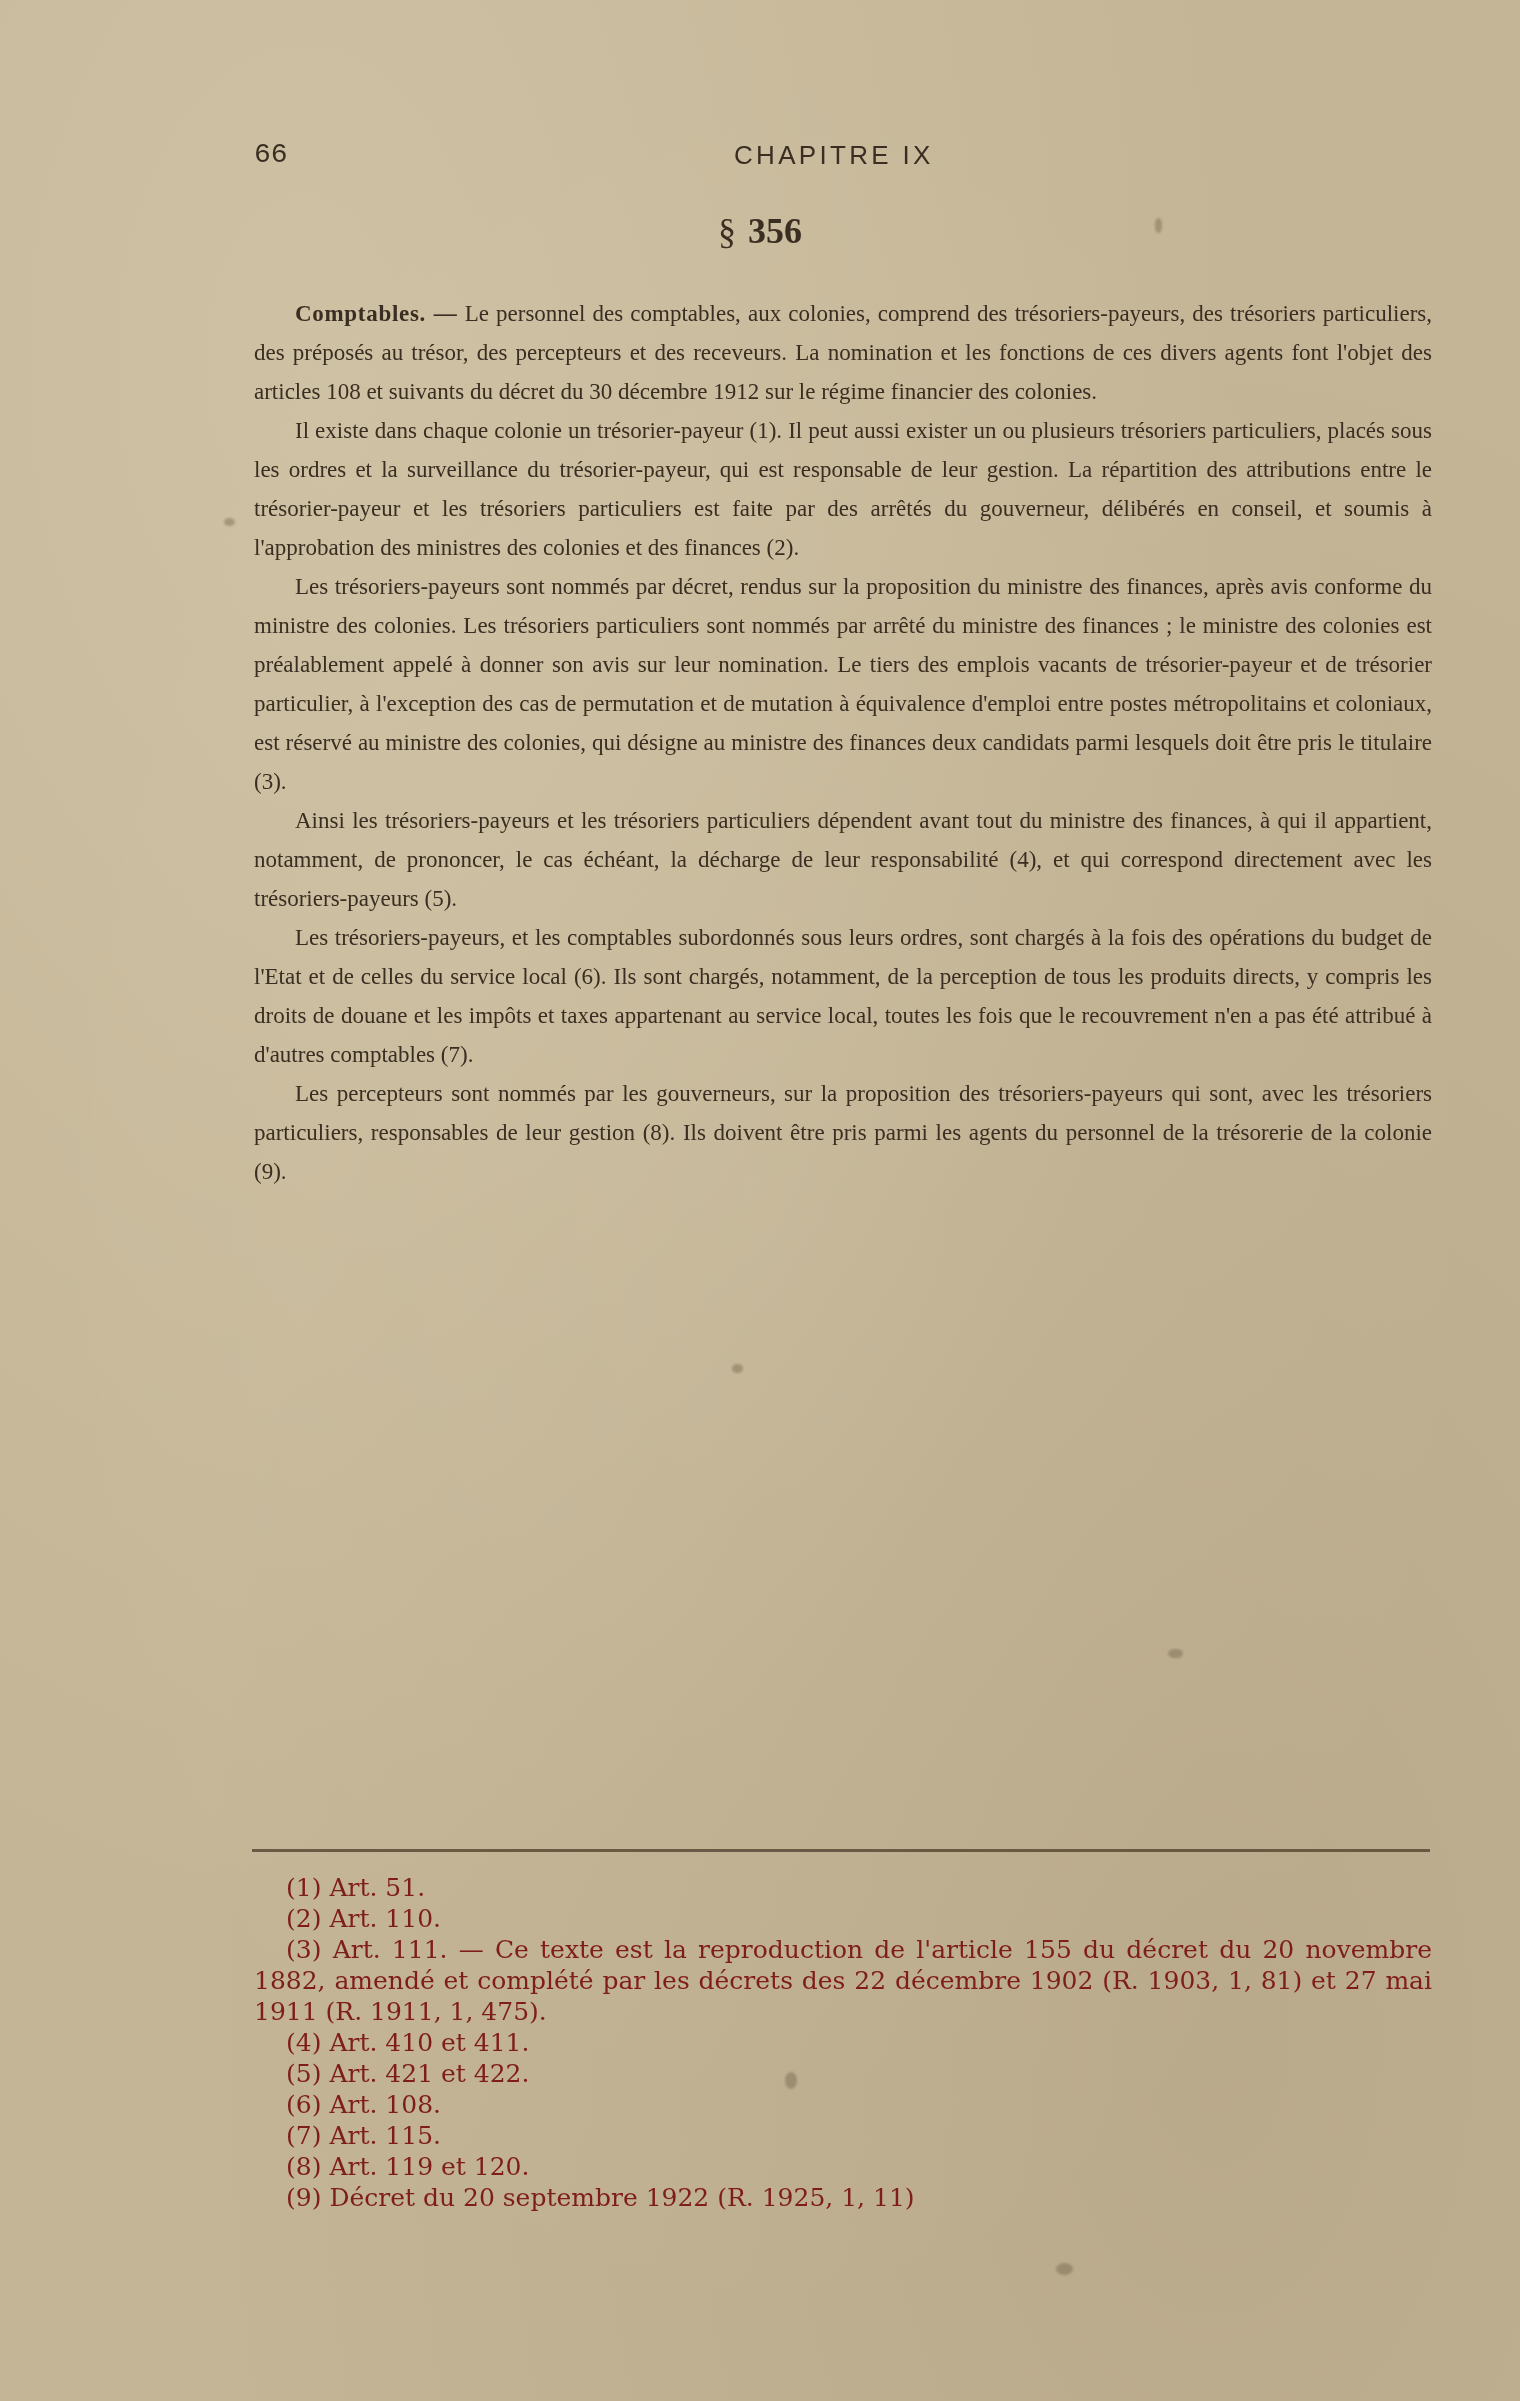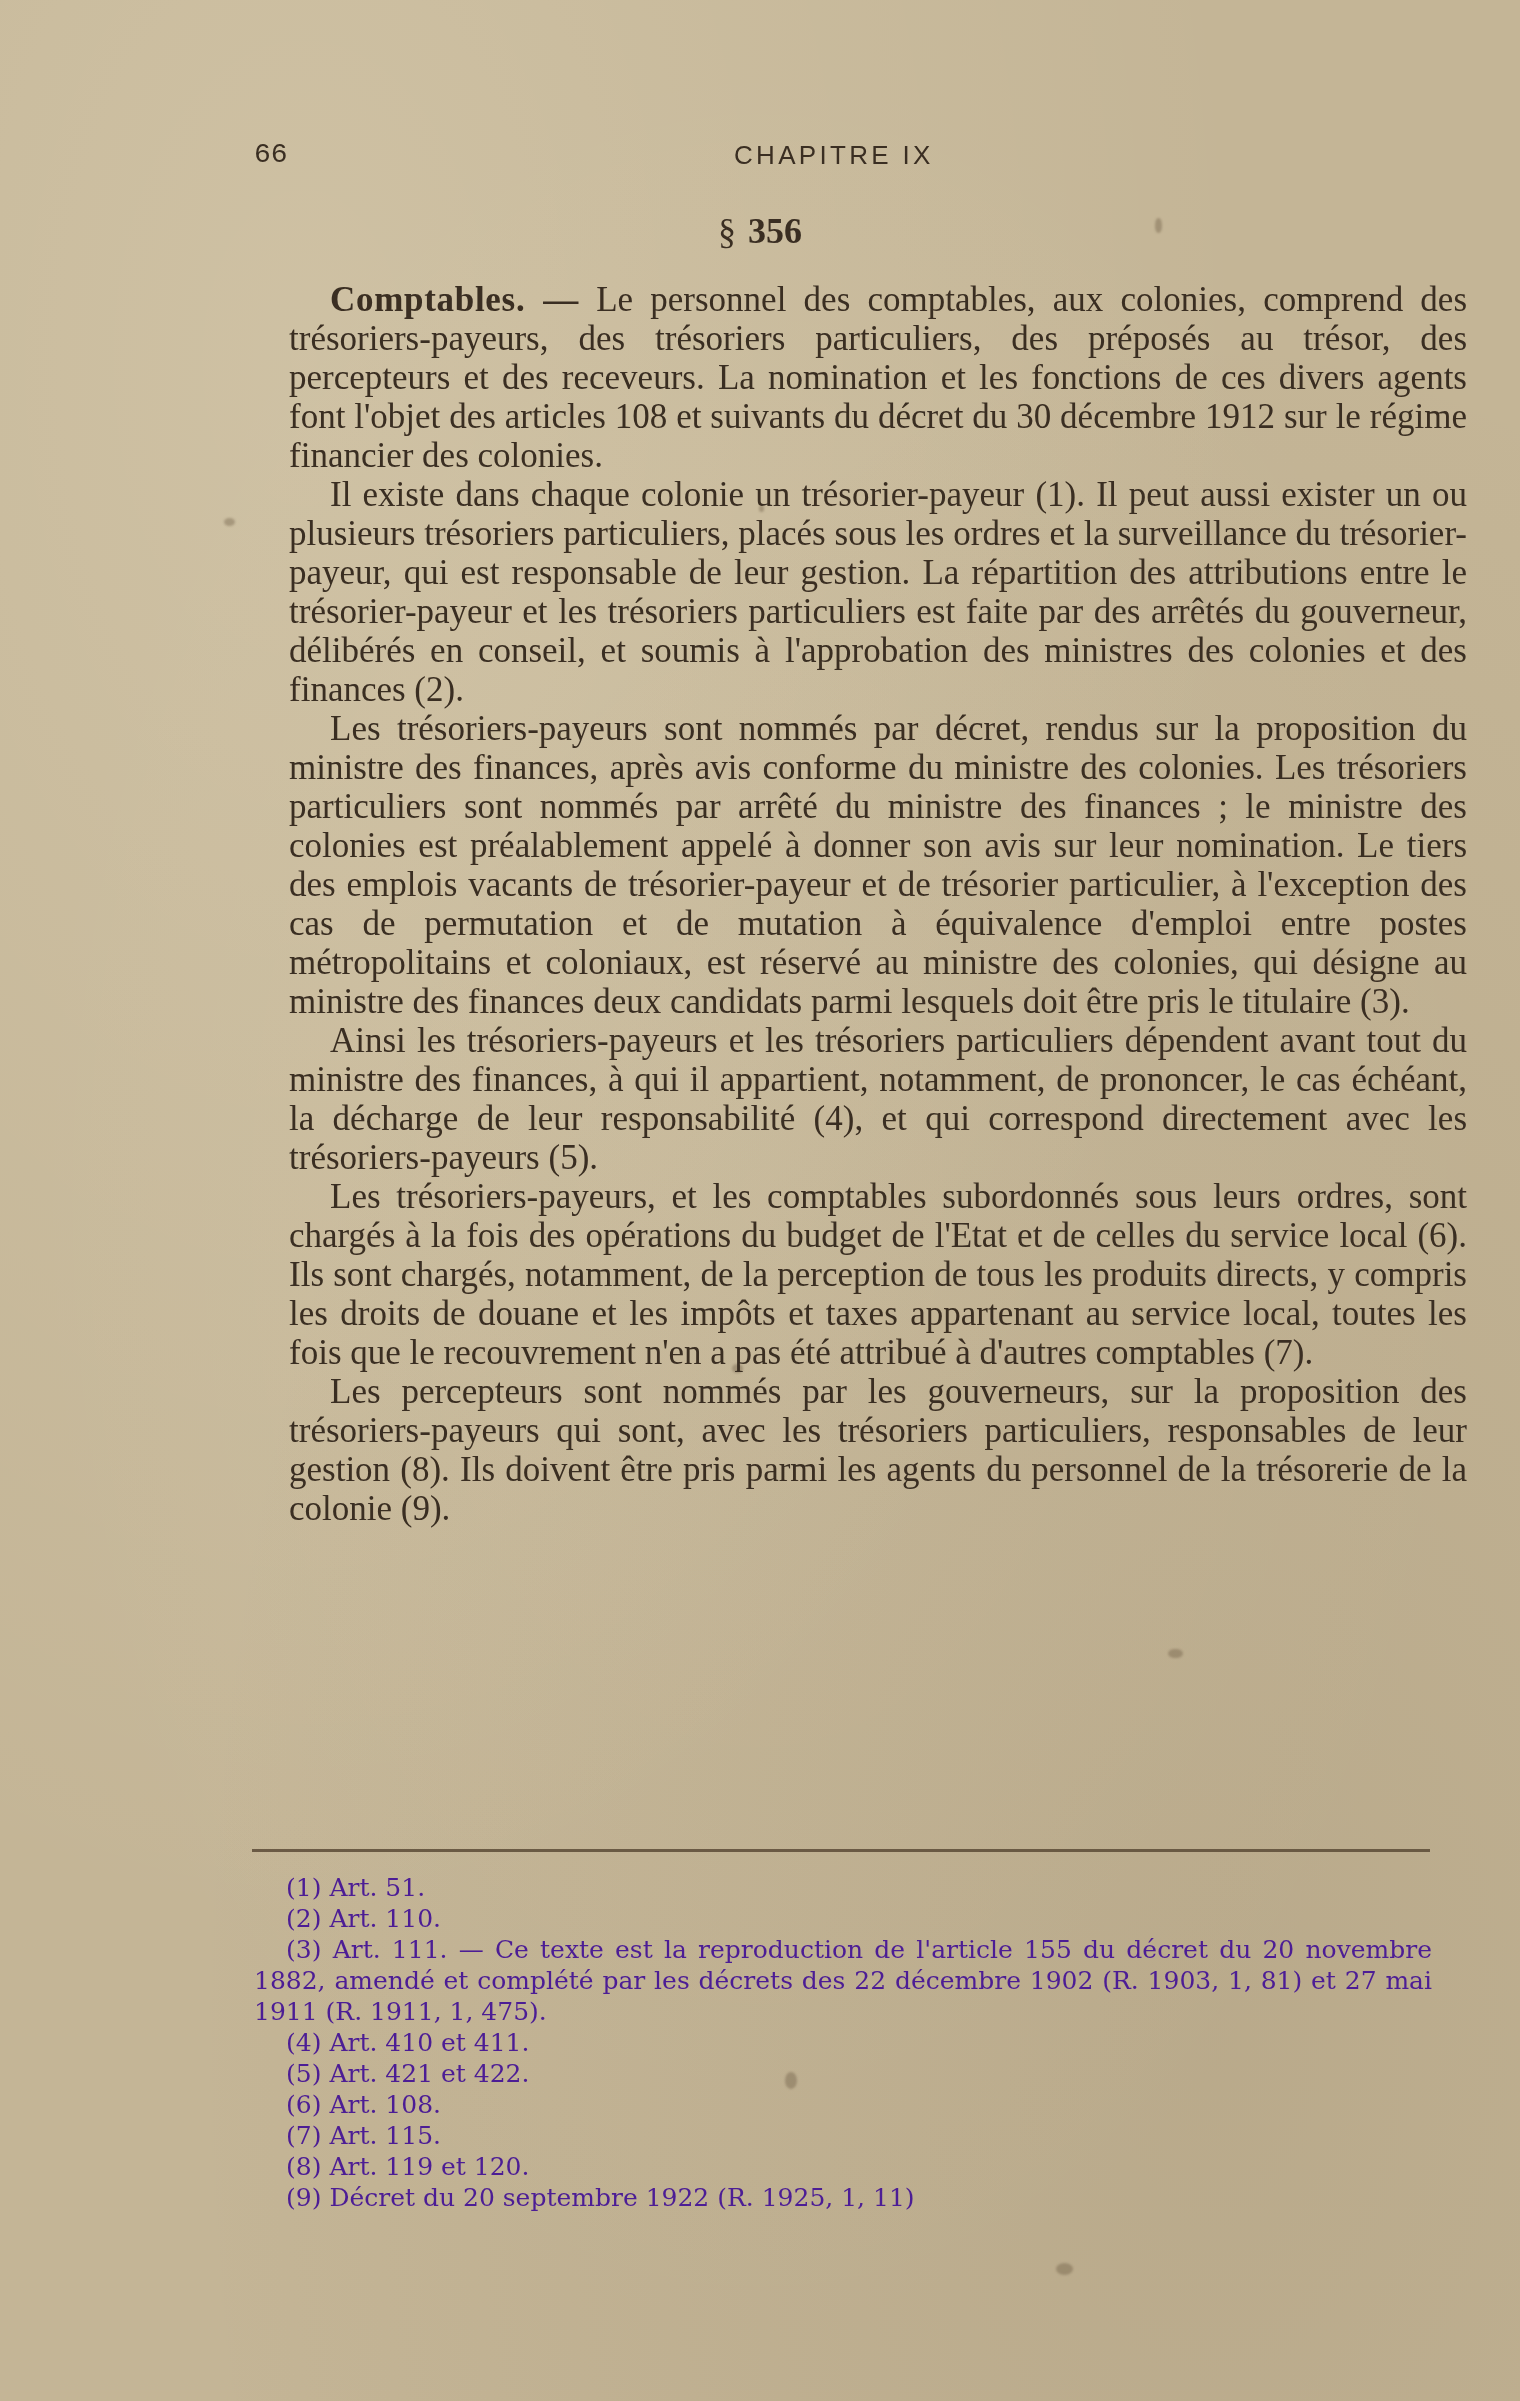--- a/index.html
+++ b/index.html
@@ -61,29 +61,28 @@
       text-align: center;
       font-family: "Liberation Serif", serif;
       font-size: 36px;
       font-weight: bold;
       line-height: 40px;
       box-sizing: border-box;
     }
     .section-number .sect { font-weight: normal; margin-right: 12px; }
     .body-text {
       position: absolute;
-      top: 280px;
+      top: 294px;
       left: 254px;
       width: 1178px;
       font-family: "Liberation Serif", serif;
-      font-size: 35px;
+      font-size: 23px;
       line-height: 39px;
       text-align: justify;
       hyphens: none;
-      margin-left: 35px;
     }
     .body-text p {
       margin: 0;
       text-indent: 41px;
     }
     .lead {
       font-weight: bold;
       letter-spacing: 0.7px;
     }
     .rule {
@@ -97,21 +96,21 @@
     }
     .footnotes {
       position: absolute;
       top: 1872px;
       left: 254px;
       width: 1178px;
       font-family: "DejaVu Serif", serif;
       font-size: 25px;
       line-height: 31px;
       text-align: justify;
-      color: #4c1d95;
+      color: #7f1d1d;
     }
     .footnotes .fn {
       margin: 0;
       text-indent: 32px;
     }
   </style>
 </head>
 <body>
 
 <div class="paper-tex"></div>

